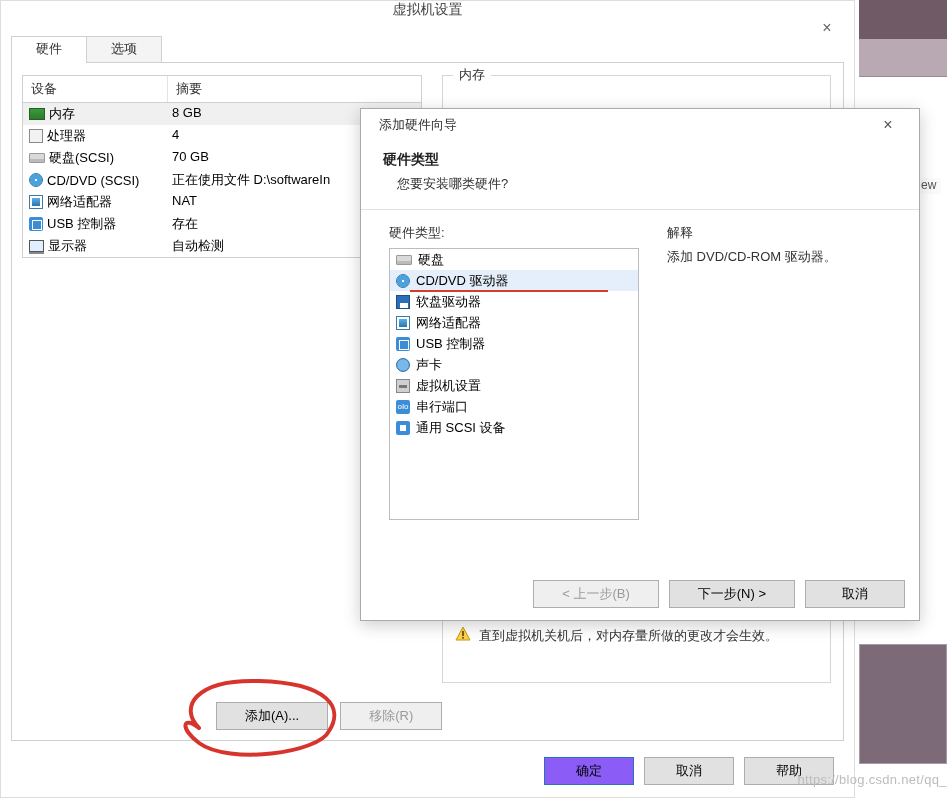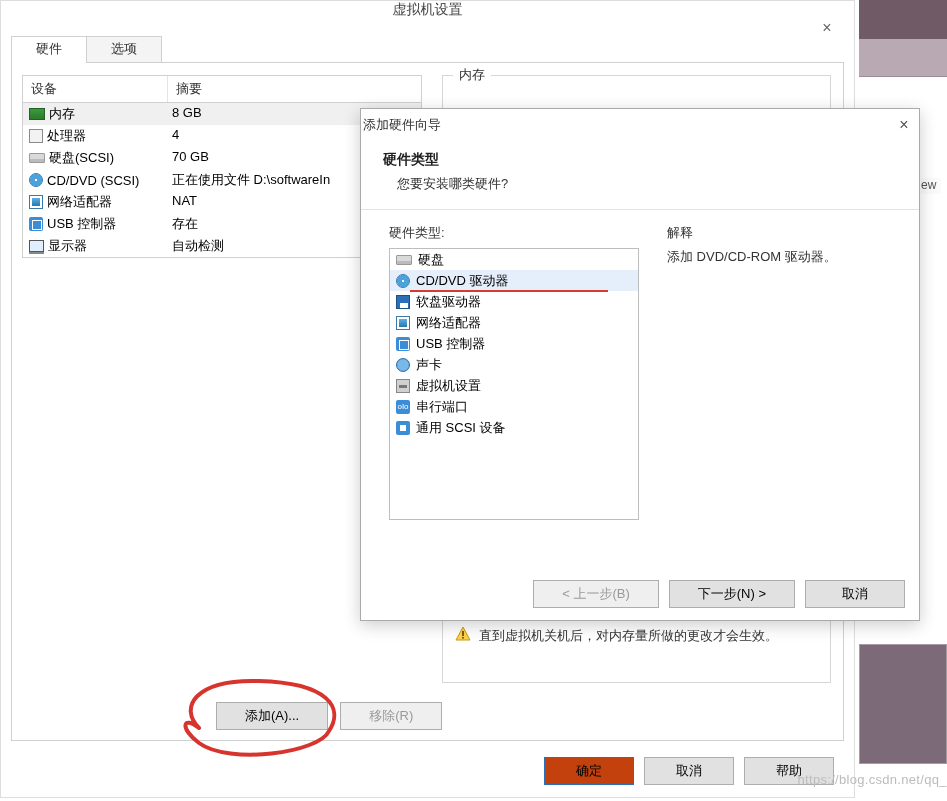--- a/index.html
+++ b/index.html
@@ -65,29 +65,29 @@
 .warnicon svg{width:16px;height:16px;}
 
 
 .addrm { position:absolute; left:204px; bottom:10px; display:flex; gap:12px; }
 .btn { min-width:100px; height:28px; font-size:13px; background:#e1e1e1; border:1px solid #adadad; padding:0 28px; cursor:pointer; }
 .btn:disabled{ color:#9a9a9a; background:#efefef; }
 
 
 .dlgbtns { position:absolute; right:20px; bottom:12px; display:flex; gap:10px; }
 .dlgbtns .btn { min-width:90px; }
-.btnprimary{ border:1px solid #2a72b8; background:#c2410c; }
+.btnprimary{ border:1px solid #2a72b8; background:#8b5cf6; }
 
 
 .annot { position:absolute; pointer-events:none; }
 .annot svg { overflow:visible; }
 
 
 .wiz { position:absolute; left:360px; top:108px; width:560px; height:513px; background:#fff; border:1px solid #aaa; box-shadow:0 4px 16px rgba(0,0,0,.2); }
-.wiz .wtitle { height:32px; display:flex; align-items:center; padding:0 2px; font-size:13px; color:#333; }
+.wiz .wtitle { height:32px; display:flex; align-items:center; padding:0 18px; font-size:13px; color:#333; }
 .wiz .wtitle .close{ margin-left:auto; font-size:16px; color:#555; width:26px; text-align:center; }
 .wiz .banner { padding: 10px 22px 16px; border-bottom:1px solid #e2e2e2; }
 .wiz .banner .h1{ font-size:14px; font-weight:bold; color:#222; margin-bottom:6px; }
 .wiz .banner .sub{ font-size:13px; color:#333; margin-left:14px; }
 .wiz .cols { display:flex; padding:14px 28px 10px; gap:28px; }
 .wiz .col { flex:1; }
 .wiz .col .lbl { font-size:13px; color:#333; margin-bottom:6px; }
 .wiz .listbox{ border:1px solid #bdbdbd; height:272px; font-size:13px; overflow:hidden; background:#fff; }
 .wiz .li { display:flex; align-items:center; gap:6px; padding:2px 6px; height:21px; position:relative;}
 .wiz .li.sel{ background:#e5eefb; }

